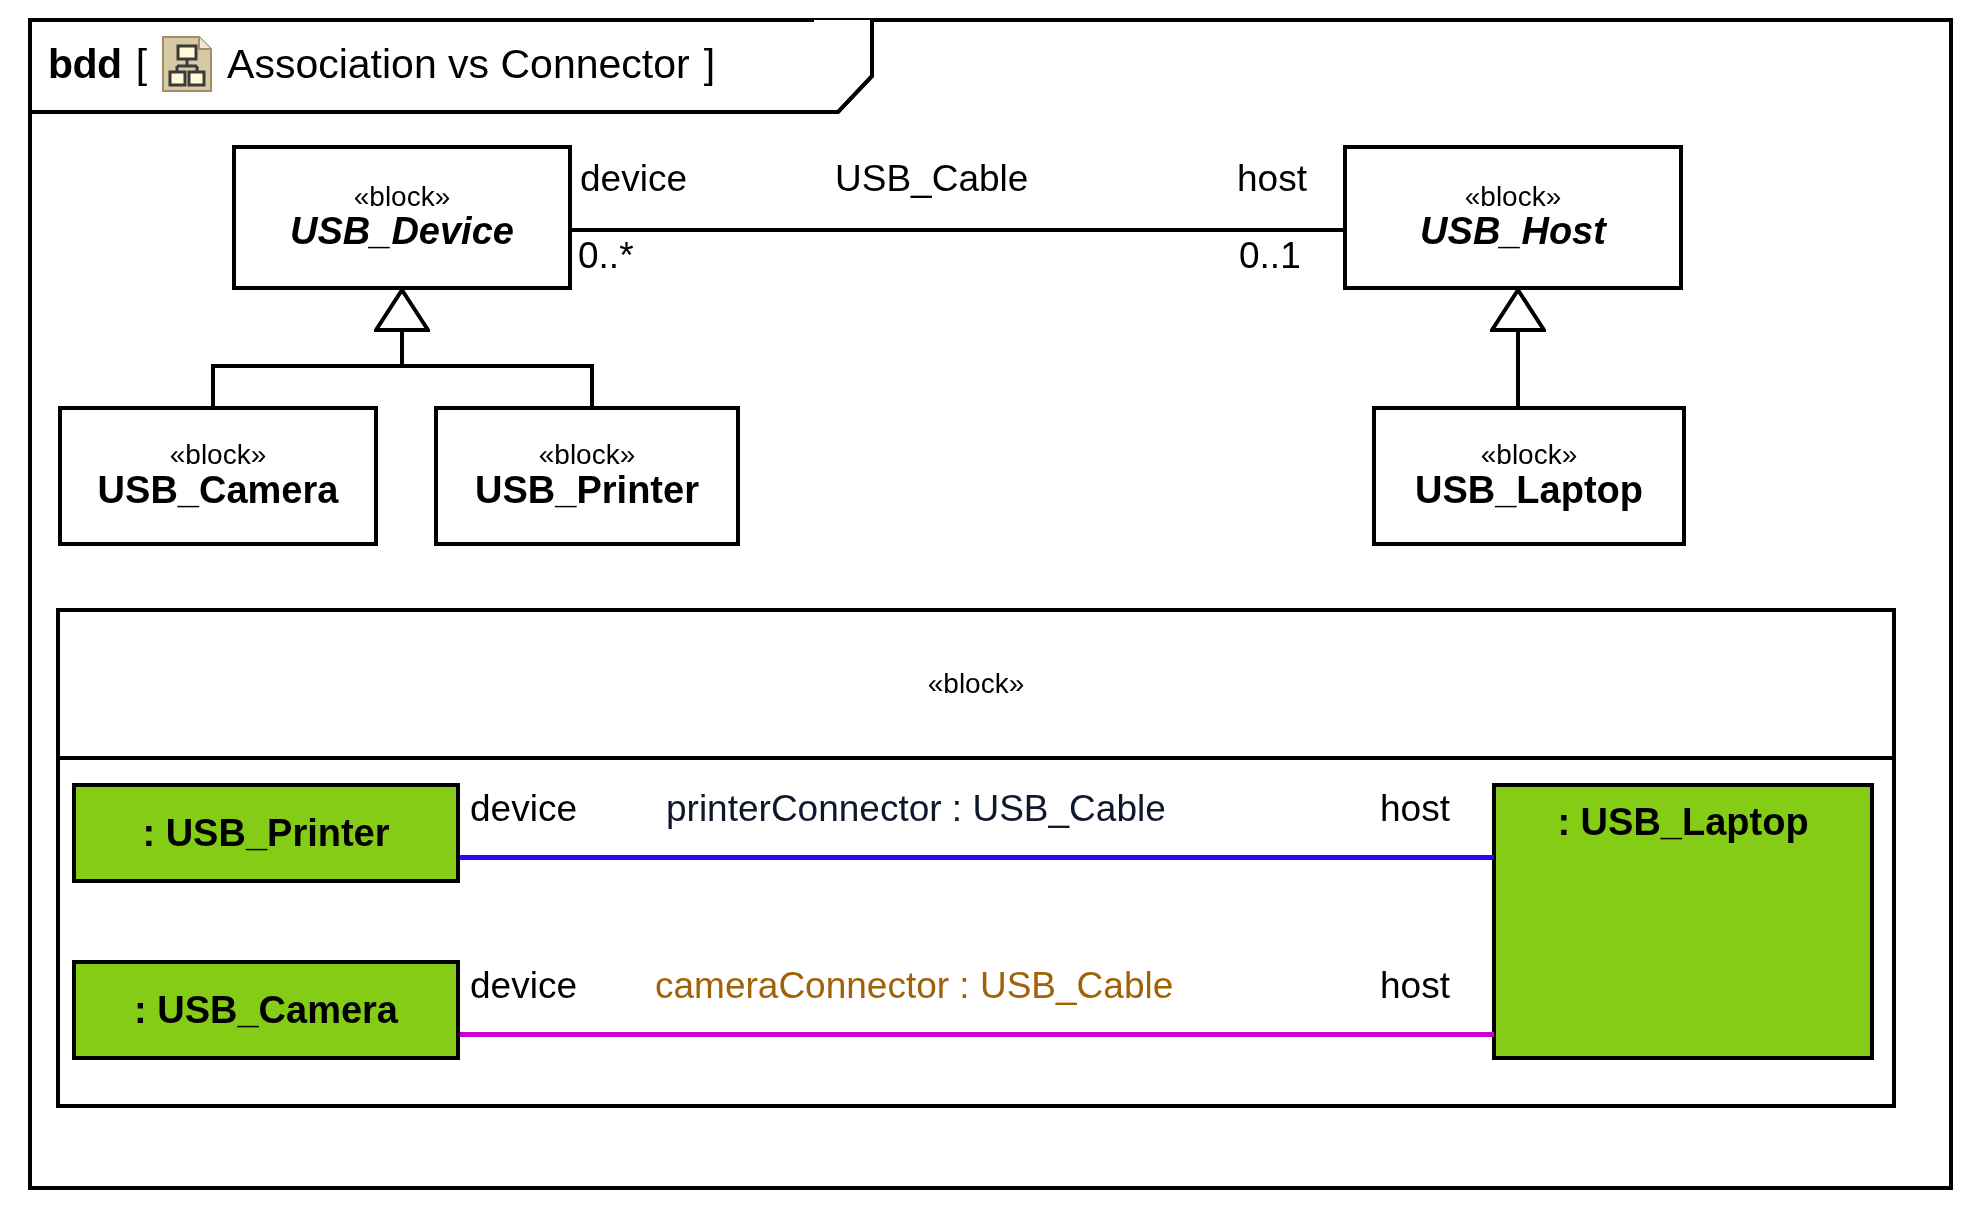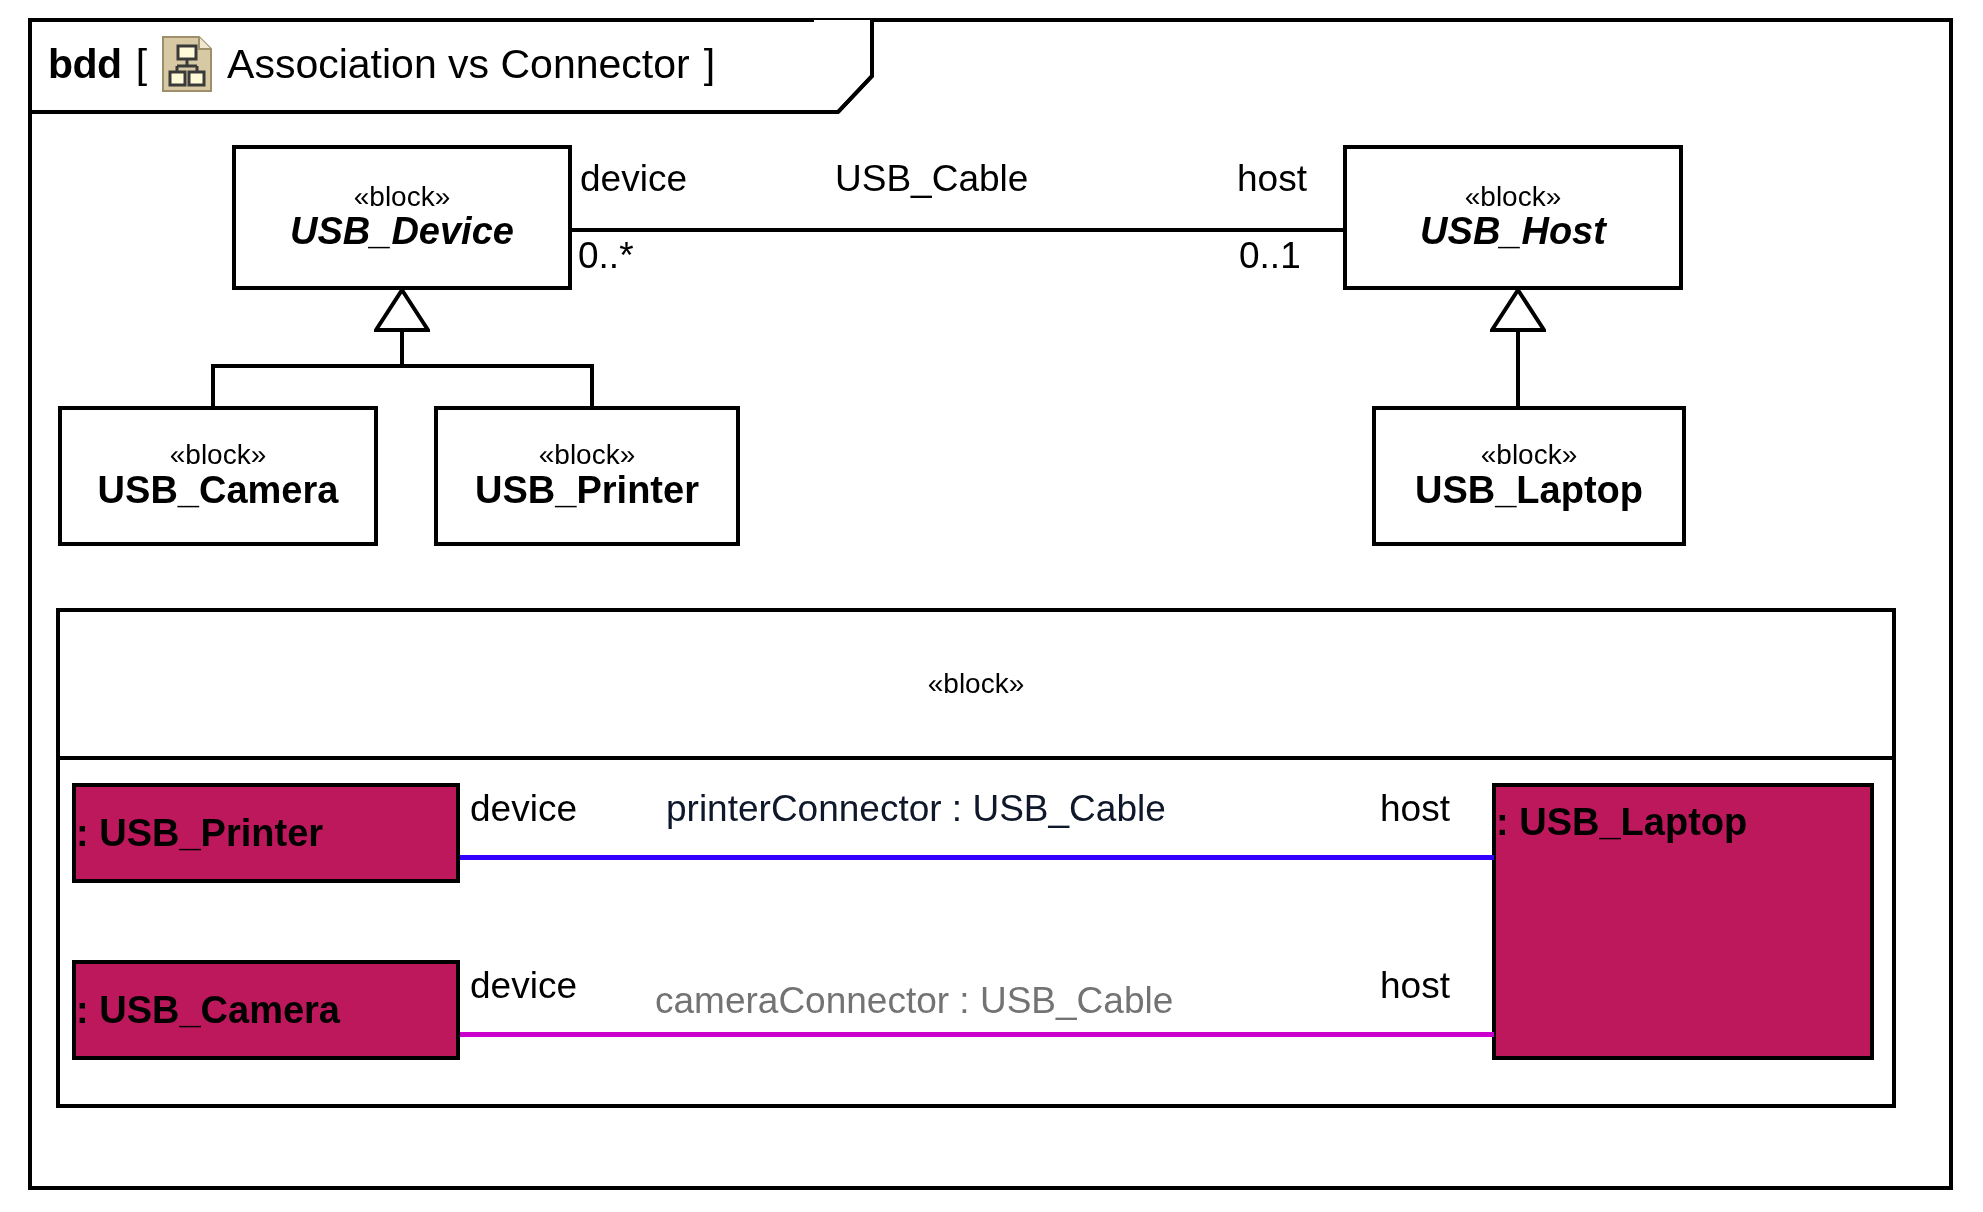--- a/index.html
+++ b/index.html
@@ -156,24 +156,24 @@
     box-sizing: border-box;
     display: flex;
     flex-direction: column;
     align-items: center;
     justify-content: center;
   }
   .part {
     position: absolute;
     border: 4px solid #000000;
     box-sizing: border-box;
-    background: #be185d;
-    display: flex;
-    align-items: center;
-    justify-content: flex-start;
+    background: #84cc16;
+    display: flex;
+    align-items: center;
+    justify-content: center;
   }
   .pname {
     font-size: 38px;
     font-weight: bold;
     white-space: nowrap;
   }
 </style>
 </head>
 <body>
 
@@ -273,16 +273,16 @@
     <span class="pname">: USB_Camera</span>
   </div>
 
   <div class="cline" style="left:460px; top:855px; width:1034px; background:#3300FF;"></div>
   <div class="lbl" style="left:470px; top:790px;">device</div>
   <div class="lbl" style="left:666px; top:790px; color:#0f172a;">printerConnector : USB_Cable</div>
   <div class="lbl" style="left:1380px; top:790px;">host</div>
 
   <div class="cline" style="left:460px; top:1032px; width:1034px; background:#CC00CC;"></div>
   <div class="lbl" style="left:470px; top:967px;">device</div>
-  <div class="lbl" style="left:655px; top:967px; color:#737373;margin-top:15px;">cameraConnector : USB_Cable</div>
+  <div class="lbl" style="left:655px; top:967px; color:#a16207;">cameraConnector : USB_Cable</div>
   <div class="lbl" style="left:1380px; top:967px;">host</div>
 
 </div>
 
 </body></html>

